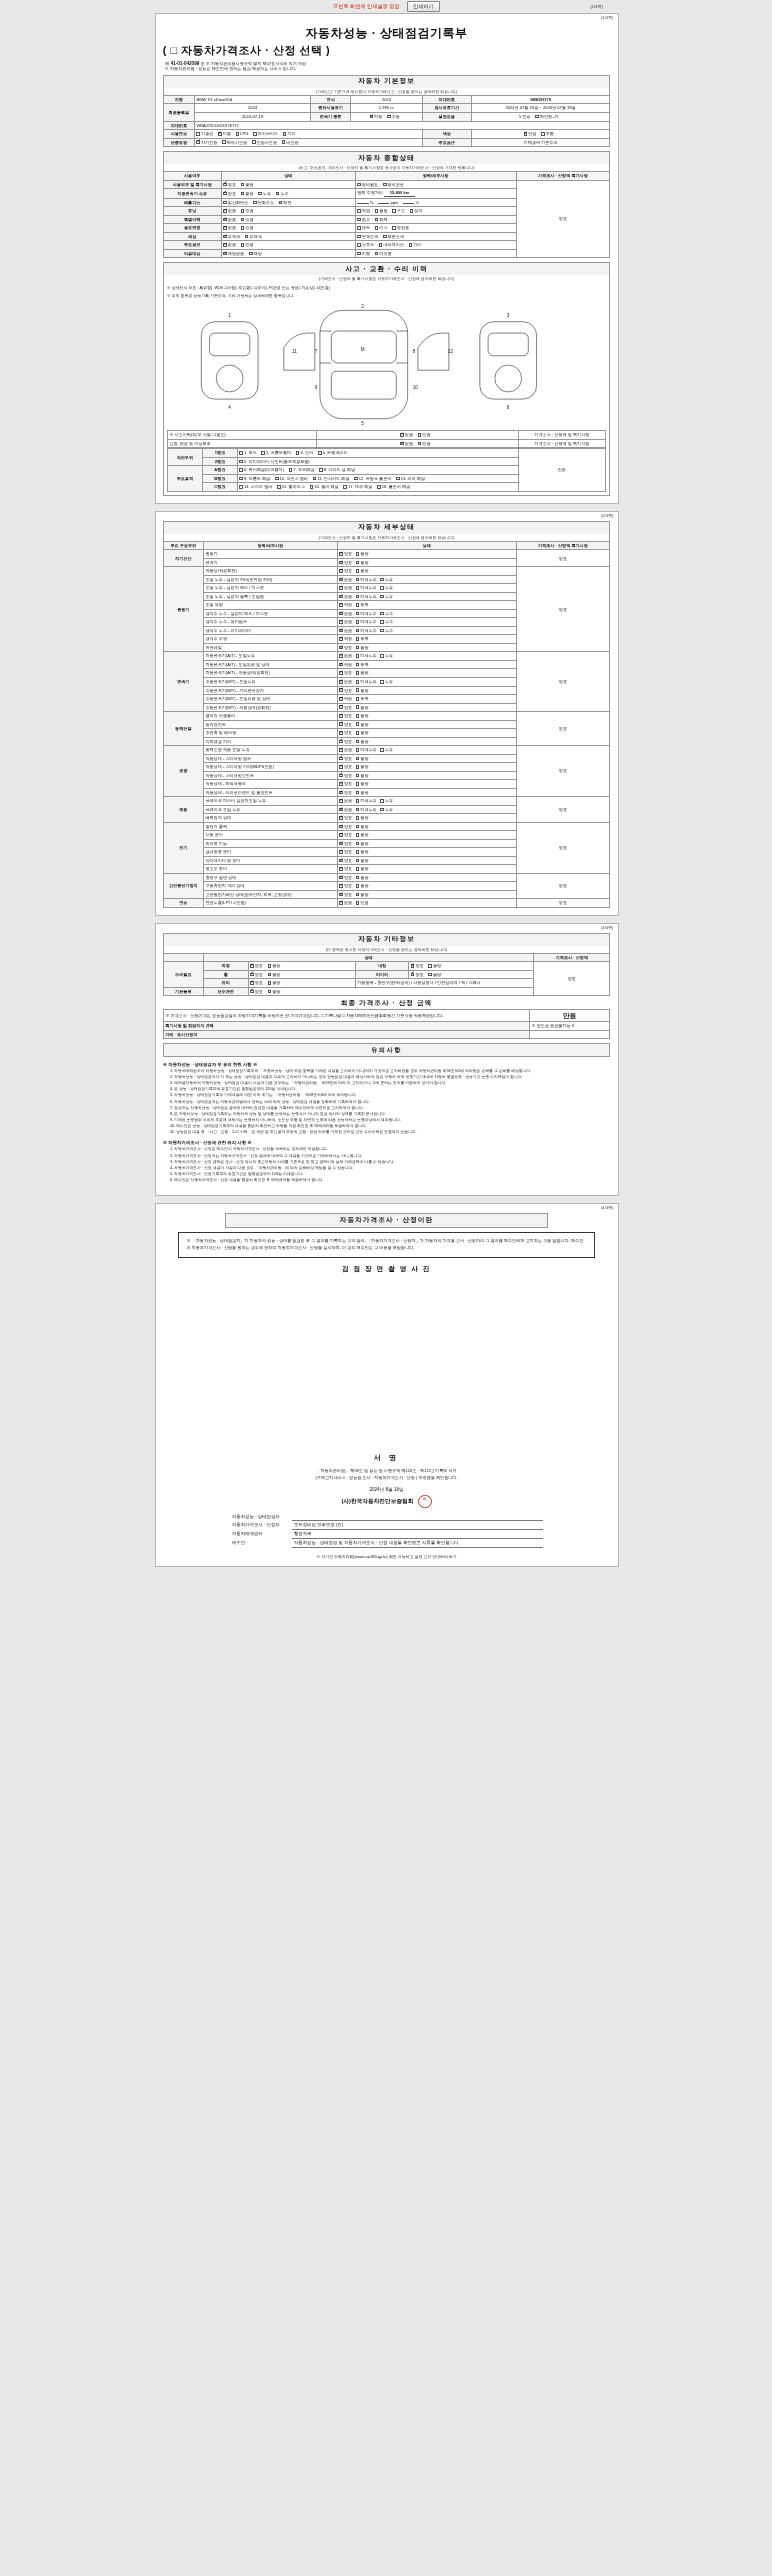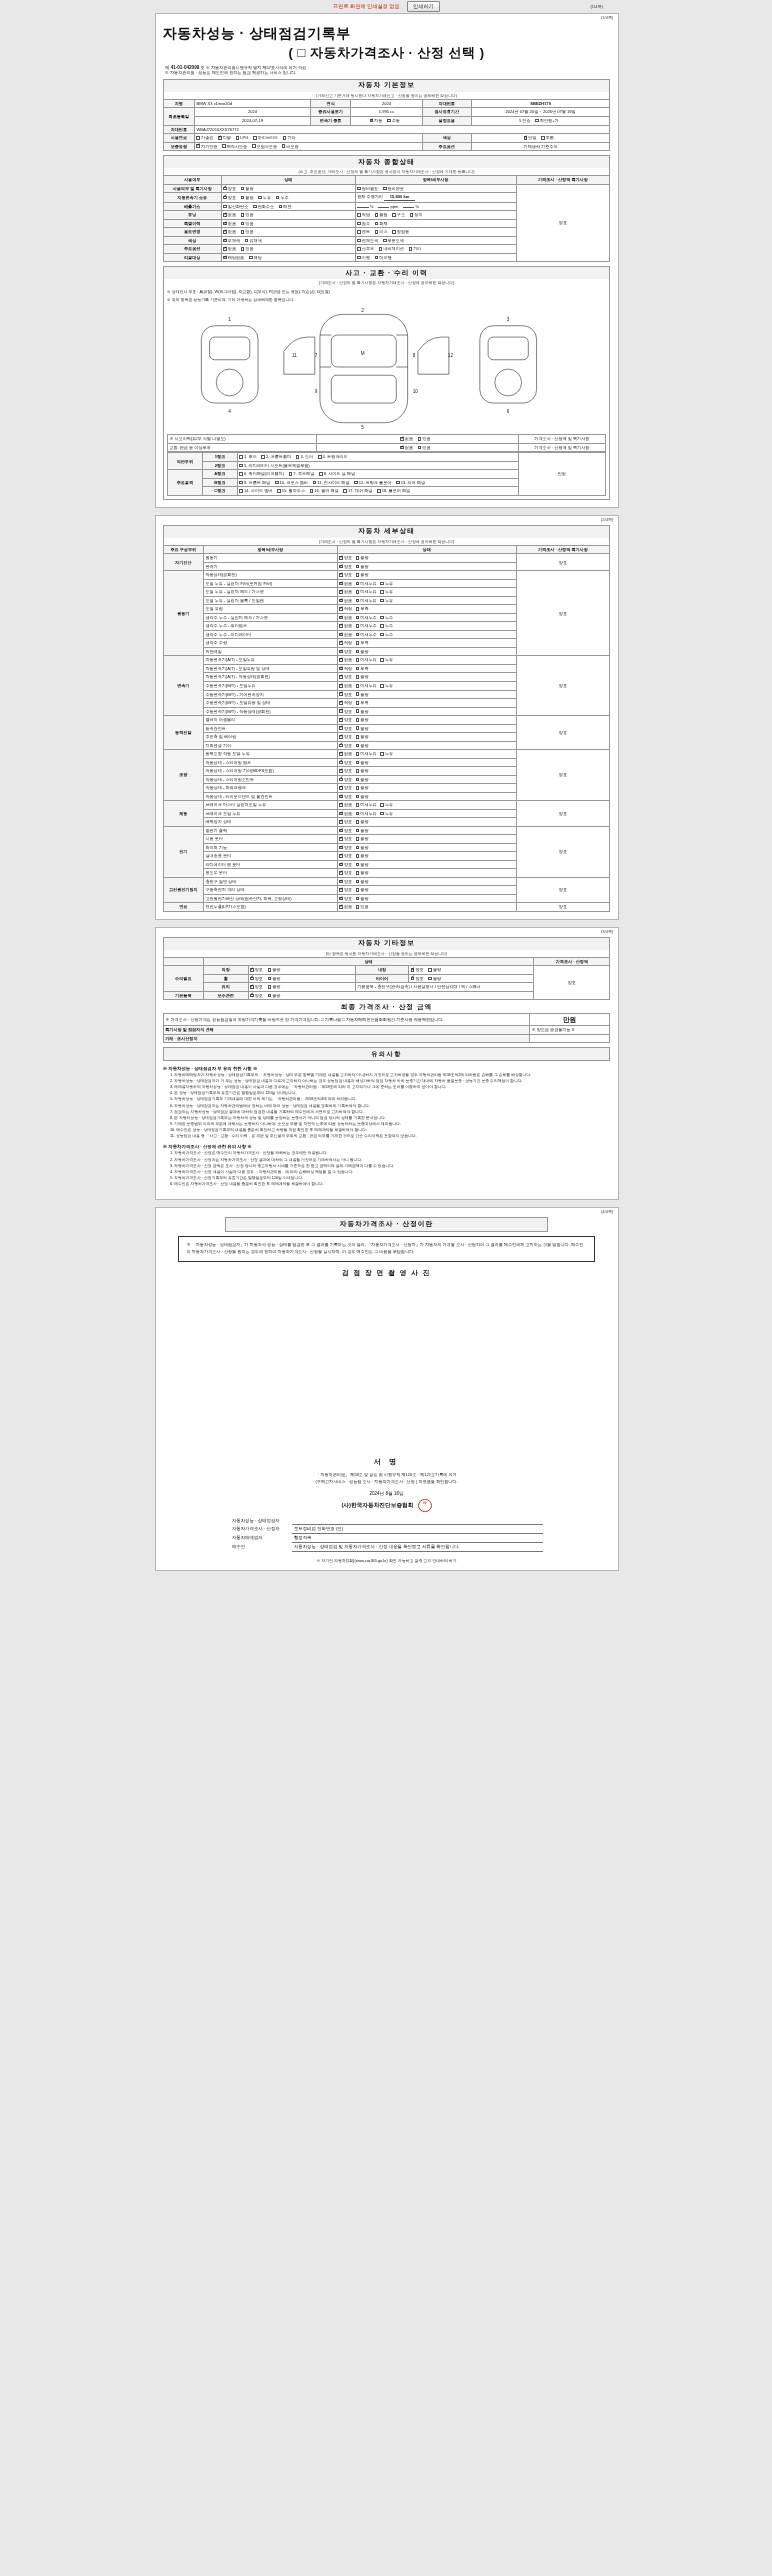--- a/index.html
+++ b/index.html
@@ -35,29 +35,29 @@
     width:464px;
     margin:0 auto 7.2px auto;
     background:#fff;
     border:0.5px solid #b5b5b5;
     padding:5.2px 7.2px 7.2px 7.2px;
     position:relative;
   }
   .pgnum { position:absolute; right:4.1px; top:1px; font-size:4.1px; color:#444; }
 
   h1.doc-title {
-    text-align:left;
-    font-size:14px;
+    text-align:center;
+    font-size:12px;
     font-weight:bold;
     margin:5.2px 0 1px 0;
     letter-spacing:0.5px;
   }
   h2.doc-sub {
-    text-align:center;
-    font-size:13px;
+    text-align:left;
+    font-size:11px;
     font-weight:bold;
     margin:1px 0 3.1px 0;
     letter-spacing:0.5px;
   }
   .docno {
     font-size:4.6px;
     margin:2.1px 0 4.1px 0;
     padding-left:2.1px;
   }
   .docno .nb { font-weight:bold; }

